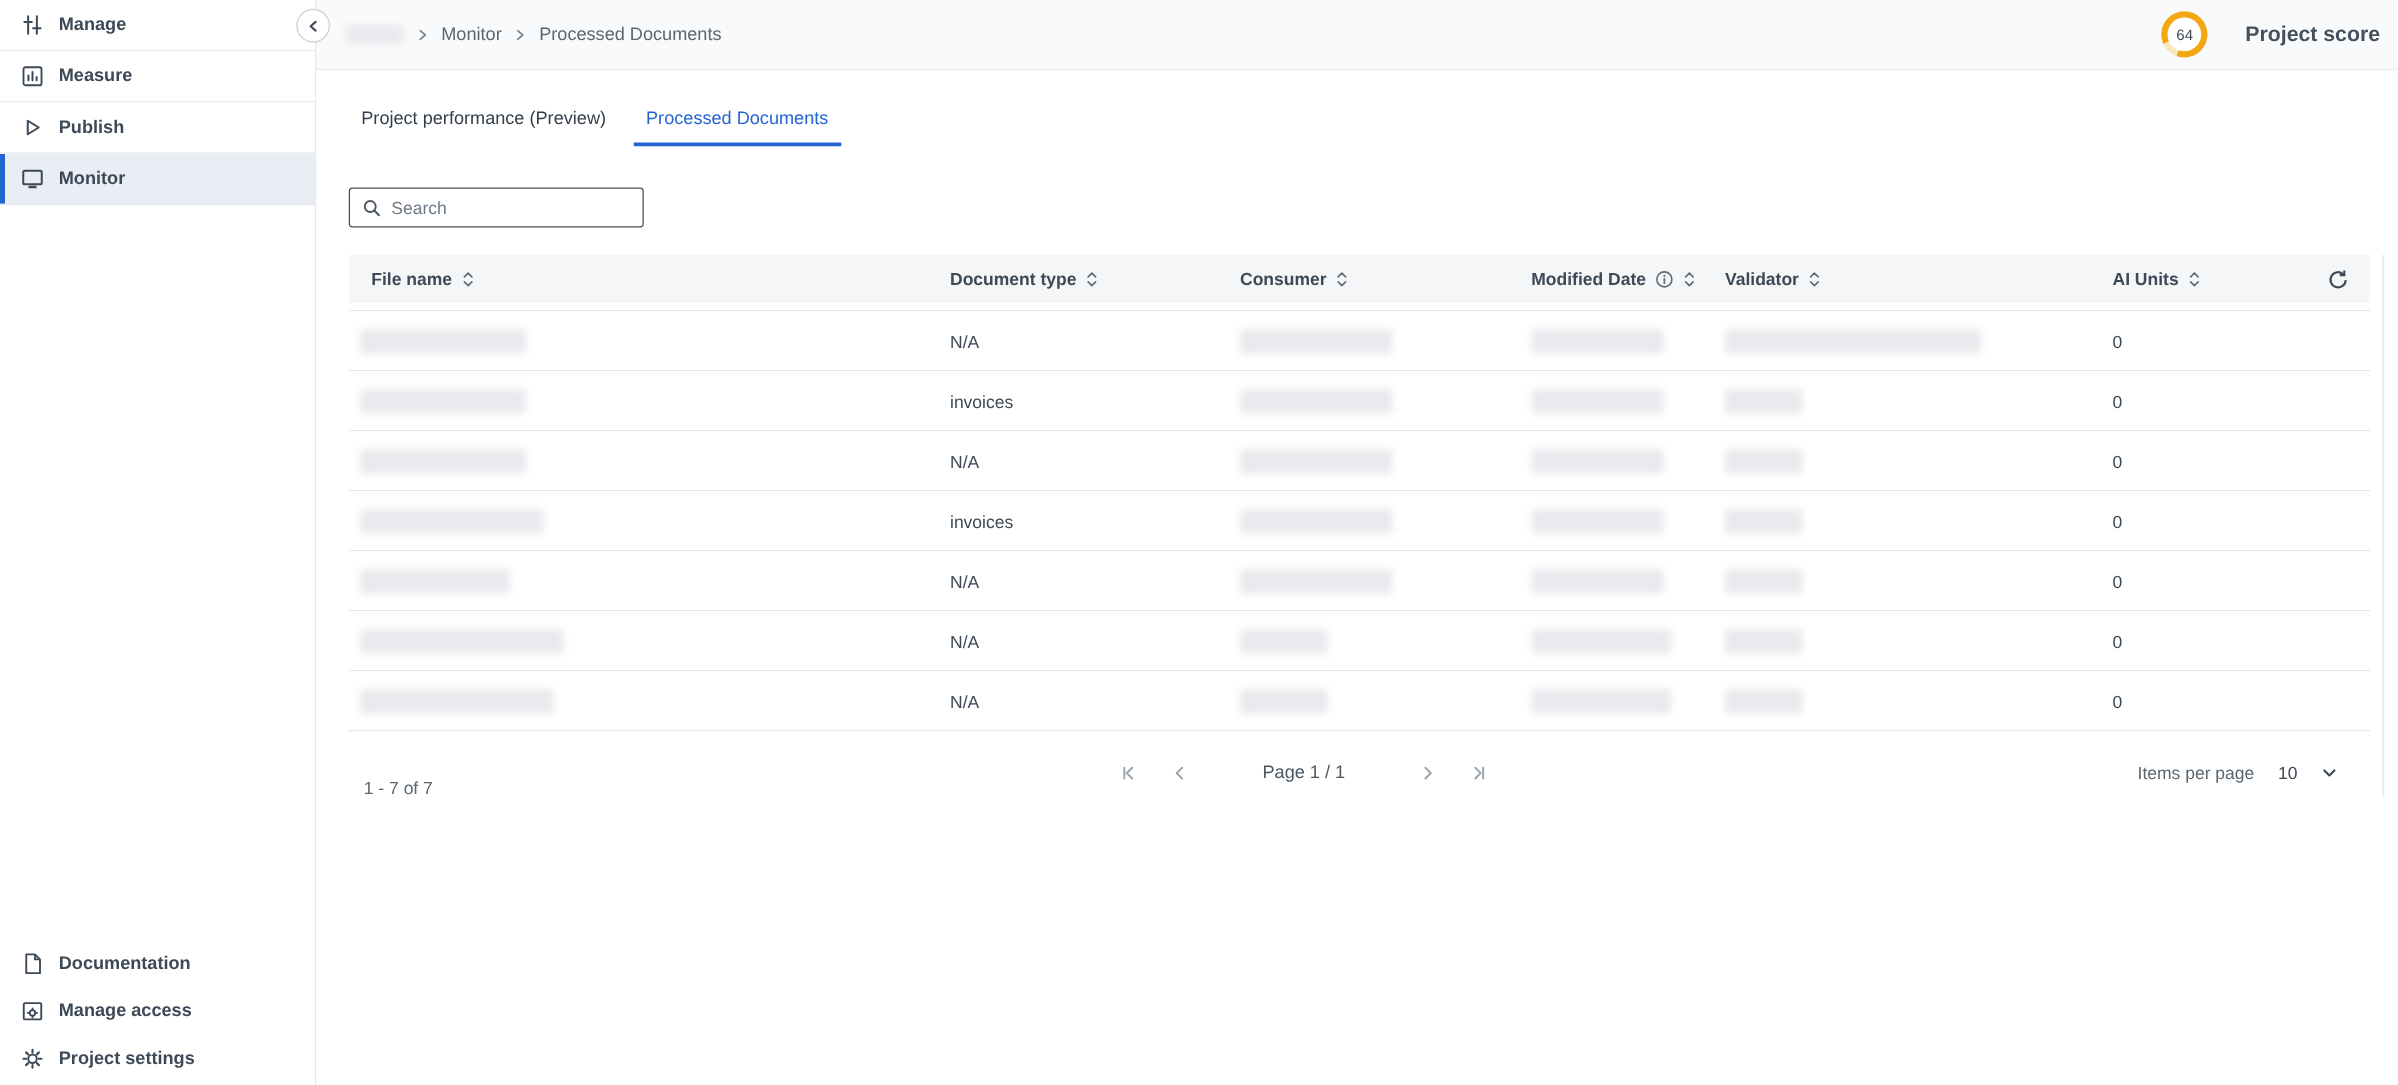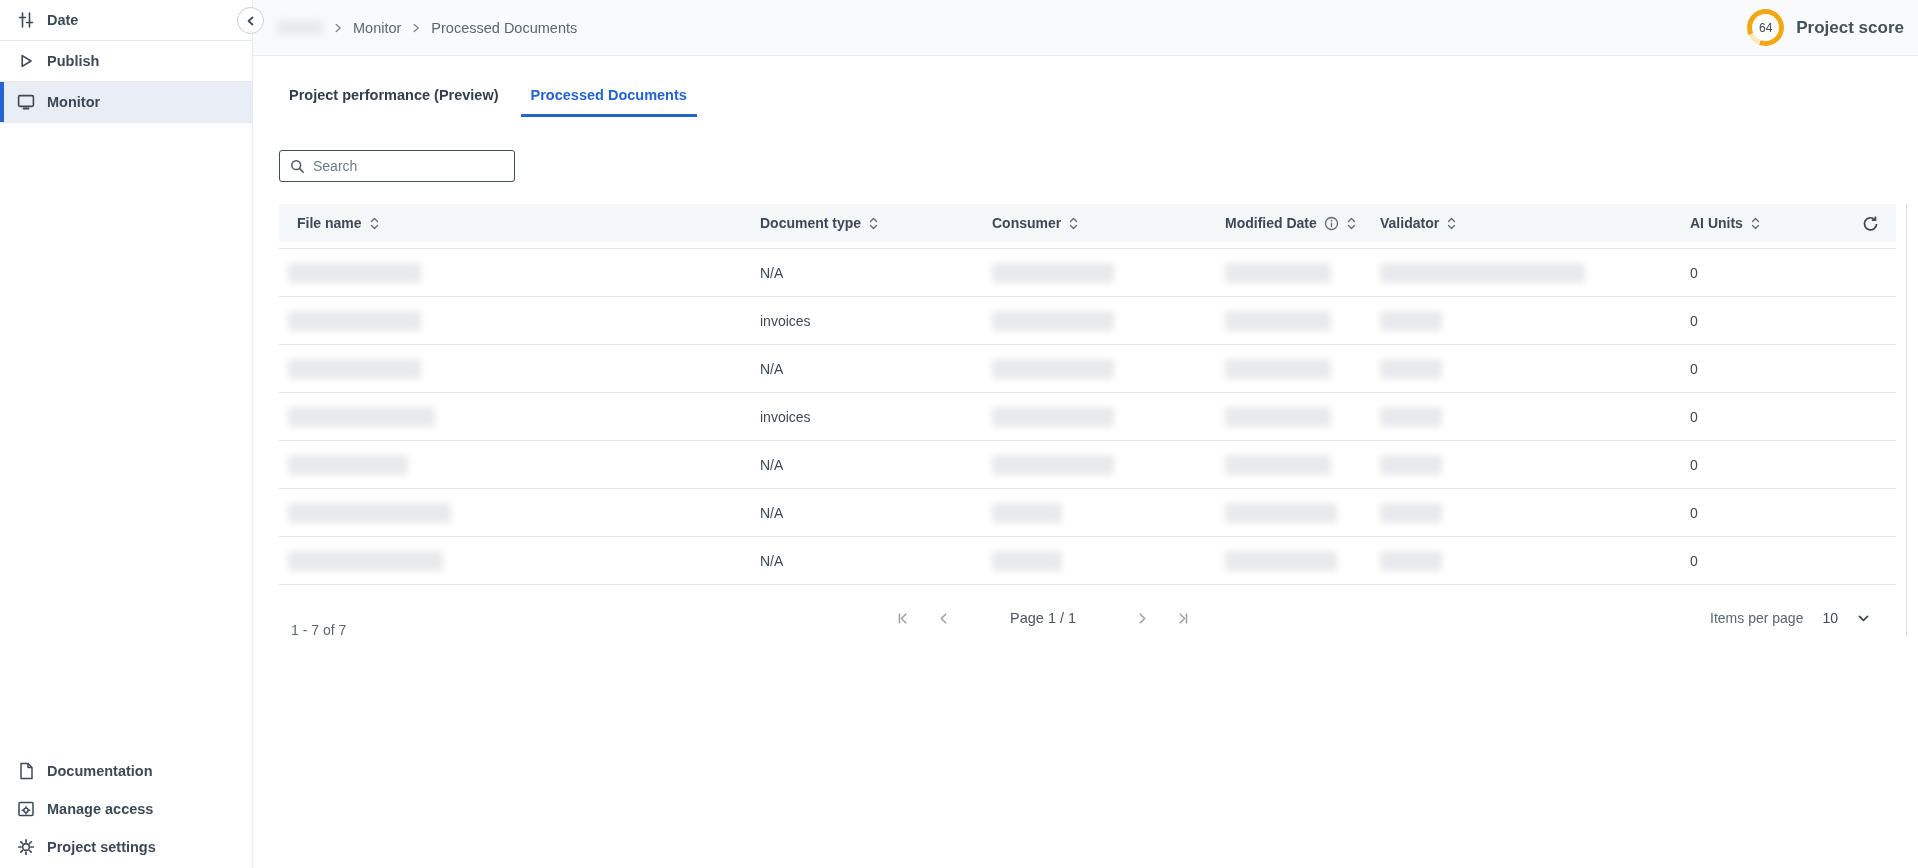--- a/index.html
+++ b/index.html
@@ -45,21 +45,21 @@
   .crumb { font-size:14.5px; color:#5a6670; cursor:pointer; }
   .crumb-sep { display:inline-flex; color:#7d8791; }
   .redact {
     display:inline-block; background:#e9eaed; border-radius:3px;
     filter:blur(3px); height:20px;
   }
   .crumb-redact { width:46px; height:15px; }
 
   .project-score {
     margin-left:auto; margin-right:14px; display:flex; align-items:center;
-    gap:12px; cursor:pointer;
+    gap:30px; cursor:pointer;
   }
   .score-ring {
     width:37px; height:37px; border-radius:50%;
     background:conic-gradient(#f3a712 0deg 200deg, #f9e7be 200deg 246deg, #f3a712 246deg 360deg);
     display:flex; align-items:center; justify-content:center;
   }
   .score-inner {
     width:27px; height:27px; border-radius:50%; background:#fff;
     display:flex; align-items:center; justify-content:center;
     font-size:12px; color:#3d4956;
@@ -70,21 +70,21 @@
   .card {
     position:absolute; left:253px; top:55px; width:1665px; height:813px;
     background:#ffffff; border-top:1px solid #eaedf0;
   }
 
   
   .tabs { position:absolute; left:26px; top:20px; display:flex; gap:12px; }
   .tab {
     background:none; border:none; height:41px; padding:0 10px;
     font-family:"Liberation Sans", sans-serif;
-    font-size:14.5px; font-weight:700; color:#323f4b;
+    font-size:14.5px; font-weight:400; color:#323f4b;
     border-bottom:3px solid transparent; cursor:pointer;
   }
   .tab.active { color:#2364d2; border-bottom-color:#2364d2; }
 
   
   .search-box {
     position:absolute; left:26px; top:94px; width:236px; height:32px;
     border:1px solid #424e5a; border-radius:3px; background:#fff;
     display:flex; align-items:center;
   }
@@ -148,21 +148,30 @@
 
 <nav class="sidebar">
   <div class="nav-top" id="nav-top">
       <div class="nav-item">
     <span class="nav-icon">
           <svg viewBox="0 0 20 20">
             <path d="M6.5 3 V17 M13.5 3 V17" fill="none" stroke="currentColor" stroke-width="1.6" stroke-linecap="round"></path>
             <path d="M3.5 7.5 H9.5 M10.5 12.5 H16.5" fill="none" stroke="currentColor" stroke-width="1.6" stroke-linecap="round"></path>
           </svg>
         </span>
-    <span class="nav-label">Date</span>
+    <span class="nav-label">Manage</span>
+  </div>
+      <div class="nav-item">
+    <span class="nav-icon">
+          <svg viewBox="0 0 20 20">
+            <rect x="2.8" y="2.8" width="14.4" height="14.4" rx="1.5" fill="none" stroke="currentColor" stroke-width="1.5"></rect>
+            <path d="M6.7 13.2 V9.3 M10 13.2 V6.6 M13.3 13.2 V10.6" fill="none" stroke="currentColor" stroke-width="1.6" stroke-linecap="round"></path>
+          </svg>
+        </span>
+    <span class="nav-label">Measure</span>
   </div>
       <div class="nav-item">
     <span class="nav-icon">
           <svg viewBox="0 0 20 20">
             <path d="M6.2 4.6 L15 10 L6.2 15.4 Z" fill="none" stroke="currentColor" stroke-width="1.6" stroke-linejoin="round"></path>
           </svg>
         </span>
     <span class="nav-label">Publish</span>
   </div>
       <div class="nav-item active">

